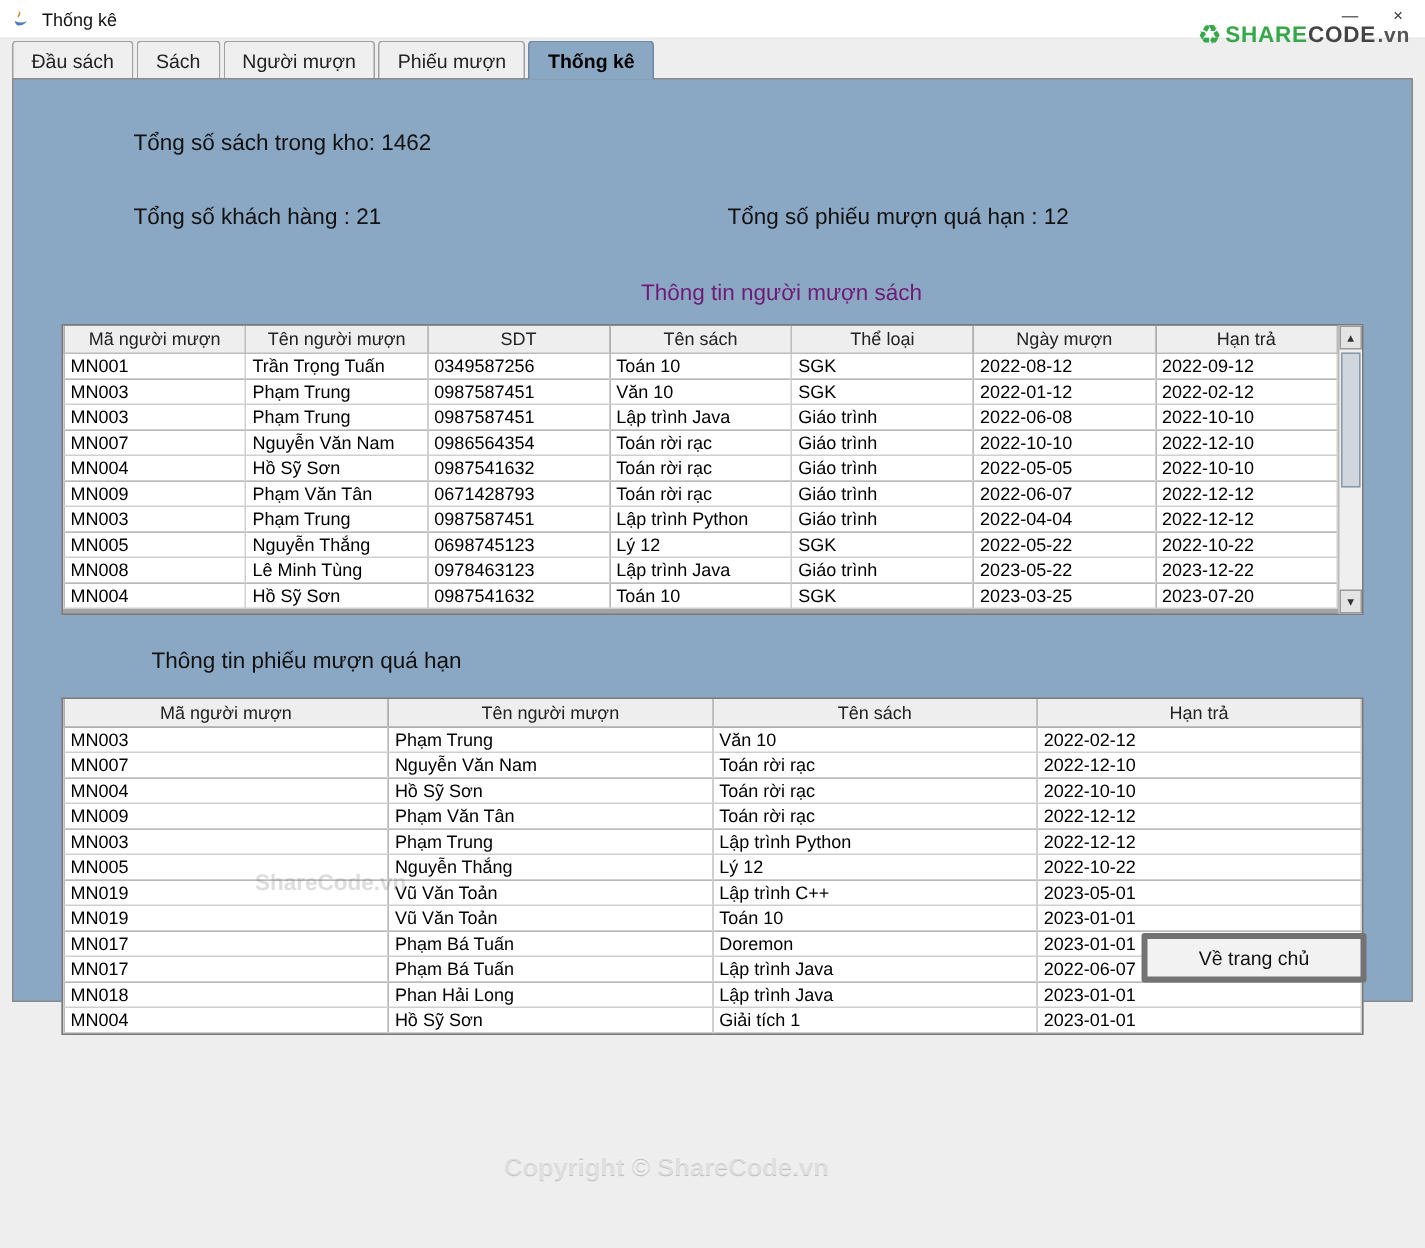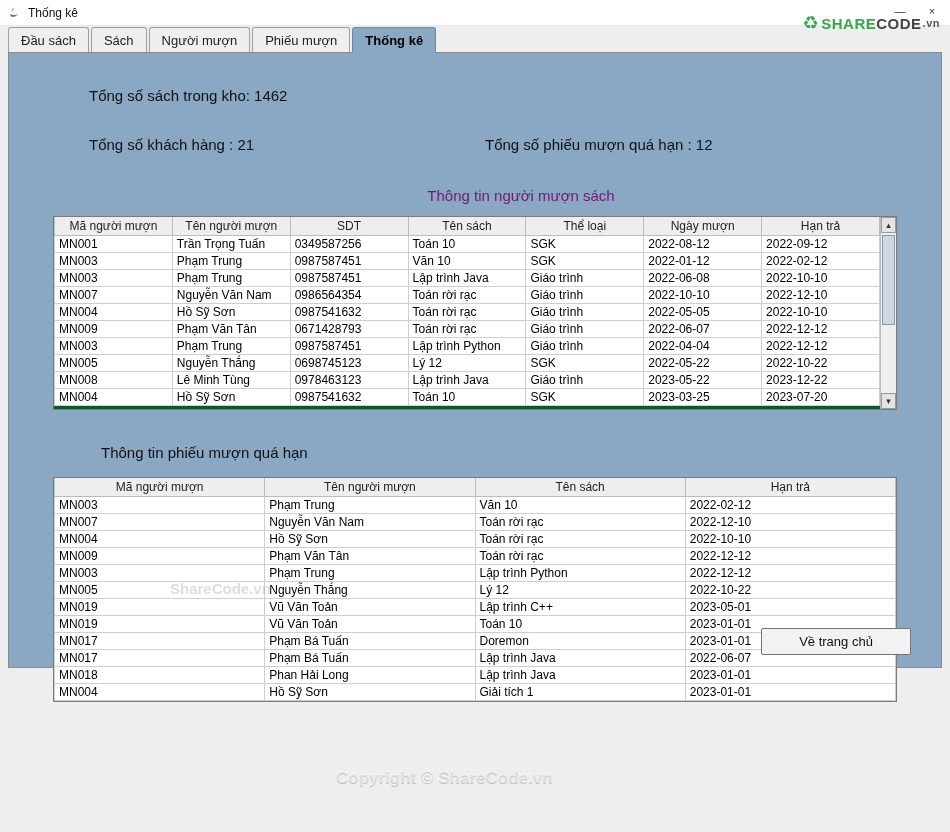--- a/index.html
+++ b/index.html
@@ -53,21 +53,21 @@
     user-select: none;
   }
   .watermark-logo .arc {
     color: #36a84a;
     font-size: 18px;
     margin-right: 2px;
     font-weight: 400;
   }
   .watermark-logo .share { color: #36a84a; }
   .watermark-logo .code { color: #444; }
-  .watermark-logo .vn { color: #555; font-size: 11px; margin-left:1px; }
+  .watermark-logo .vn { color: #555; font-size: 14px; margin-left:1px; }
 
   .outer {
     width: 950px;
     height: 806px;
     background: #eeeeee;
     position: relative;
   }
 
   .tabstrip {
     display: flex;
@@ -122,27 +122,26 @@
   .section-title {
     font-size: 15px;
     color: #701a75;
     padding: 34px 0 12px 92px;
     text-align: center;
   }
   .section-title2 {
     font-size: 15px;
     color: #111;
     padding: 22px 0 16px 92px;
-    margin-top: 12px;
   }
 
   .table-frame {
-    margin: 0 44px;
+    margin: 0 32px;
     border: 1px solid #7a7a7a;
-    background: #14532d;
+    background: #a3a3a3;
     position: relative;
   }
   .table-frame.t1 { height: 194px; }
   .table-frame.t2 { height: 225px; }
 
   .table-wrap {
     position: absolute;
     inset: 0;
     overflow: hidden;
     display: flex;
@@ -205,21 +204,21 @@
   }
 
   .bottom-btn {
     position: absolute;
     right: 30px;
     bottom: 12px;
     min-width: 150px;
     padding: 5px 18px;
     font-size: 13px;
     background: #f2f2f2;
-    border: 1px solid #737373;
+    border: 4px solid #737373;
     border-radius: 2px;
     color: #111;
     text-align: center;
   }
 
   .wm-center1 {
     position: absolute;
     left: 170px; top: 554px;
     font-size: 15px; font-weight: 600;
     color: rgba(120,120,120,0.25);

